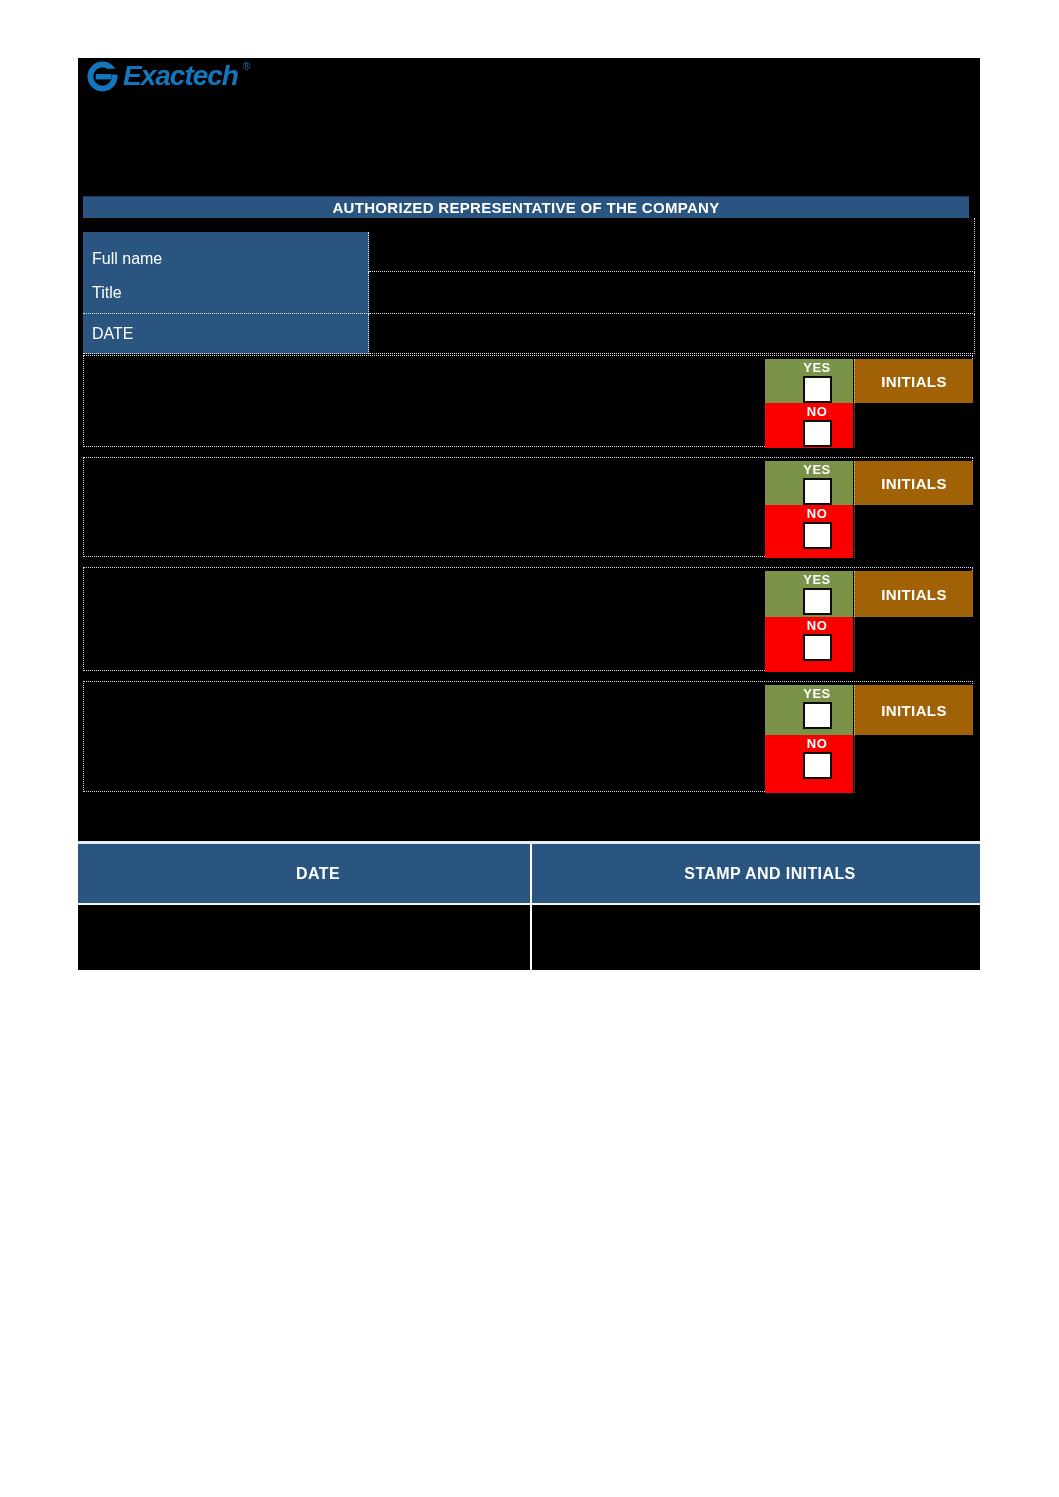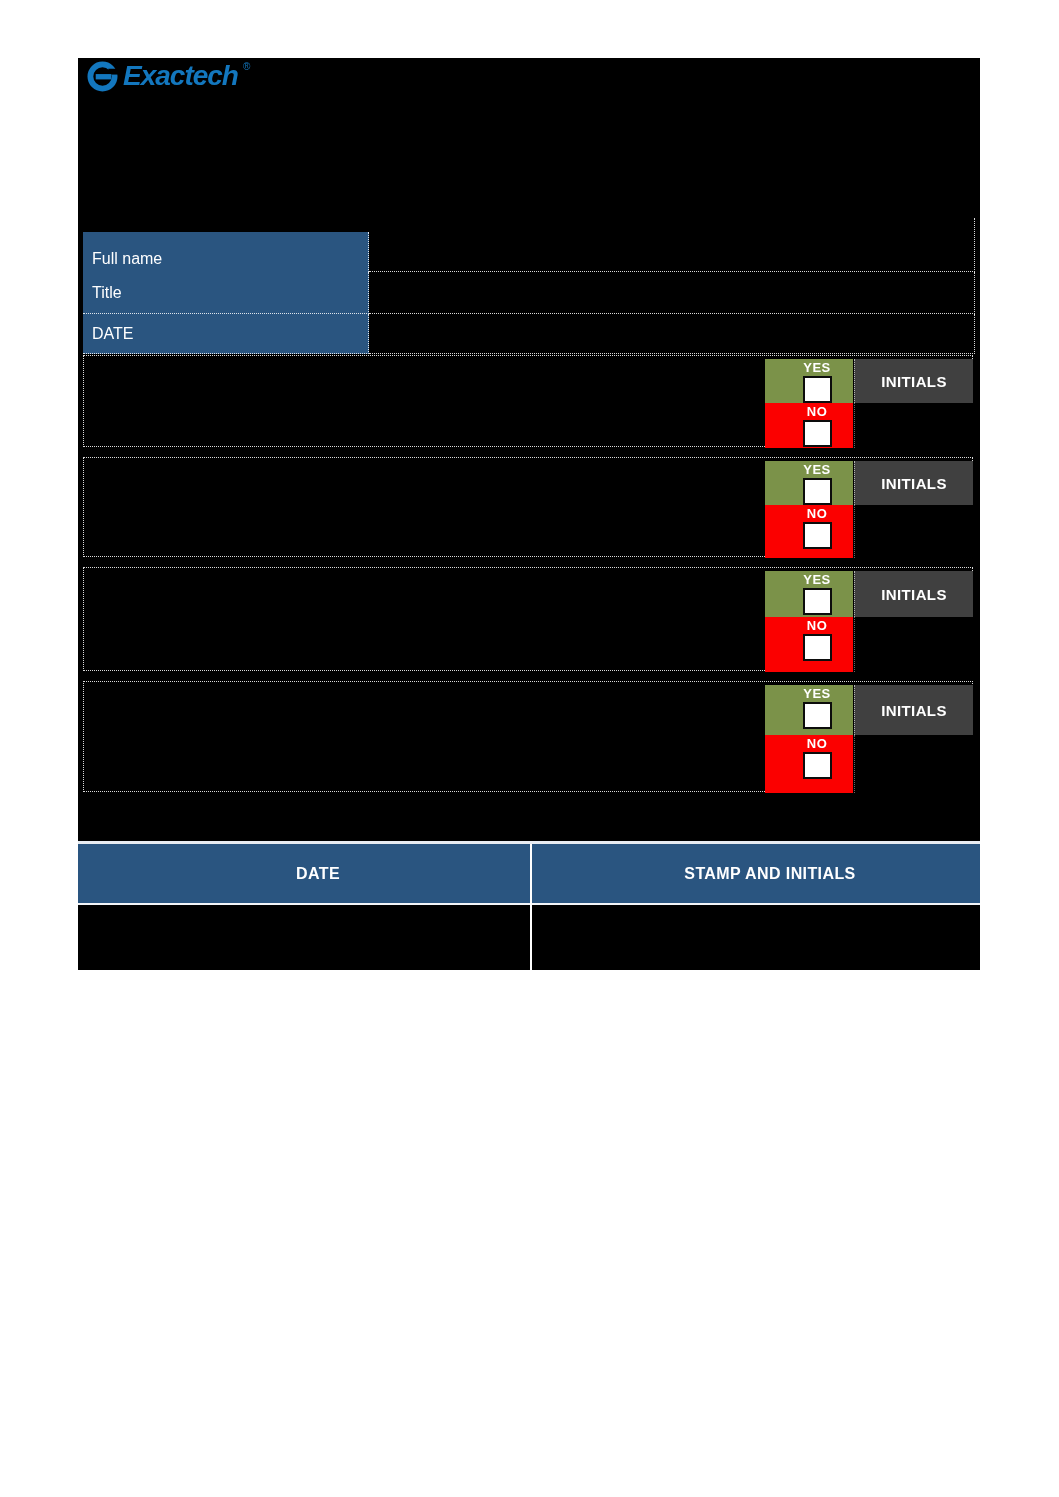--- a/index.html
+++ b/index.html
@@ -137,21 +137,21 @@
     width: 29px; height: 27px;
     background: #ffffff;
     border: 2px solid #0c0c0c;
     margin-top: 1px;
   }
 
   .initials-cell {
     position: absolute;
     left: 770px; top: 3px;
     width: 119px;
-    background: #404040;
+    background: #a16207;
     color: #ffffff;
     font-size: 15px;
     font-weight: bold;
     letter-spacing: 0.4px;
     display: flex;
     align-items: center;
     justify-content: center;
     border-left: 1px dotted rgba(255,255,255,0.6);
   }
   .qb-0 .initials-cell { height: 44px; }
@@ -220,20 +220,21 @@
   <div class="logo">
     <svg class="logo-icon" viewBox="0 0 32 32">
       <circle cx="16" cy="16" r="12.5" fill="none" stroke="#1377BE" stroke-width="6"></circle>
       <rect x="22" y="8" width="10" height="6" fill="#000000"></rect>
       <rect x="9" y="13.5" width="16" height="5.5" fill="#1377BE"></rect>
     </svg>
     <span class="logo-word">Exactech</span>
     <span class="logo-reg">®</span>
   </div>
 
+  <div class="section-header">AUTHORIZED REPRESENTATIVE OF THE COMPANY</div>
 
   <div class="field-label fl-0">Full name</div>
   <div class="field-value fv-0"></div>
 
   <div class="field-label fl-1">Title</div>
   <div class="field-value fv-1"></div>
 
   <div class="field-label fl-2">DATE</div>
   <div class="field-value fv-2"></div>
 

